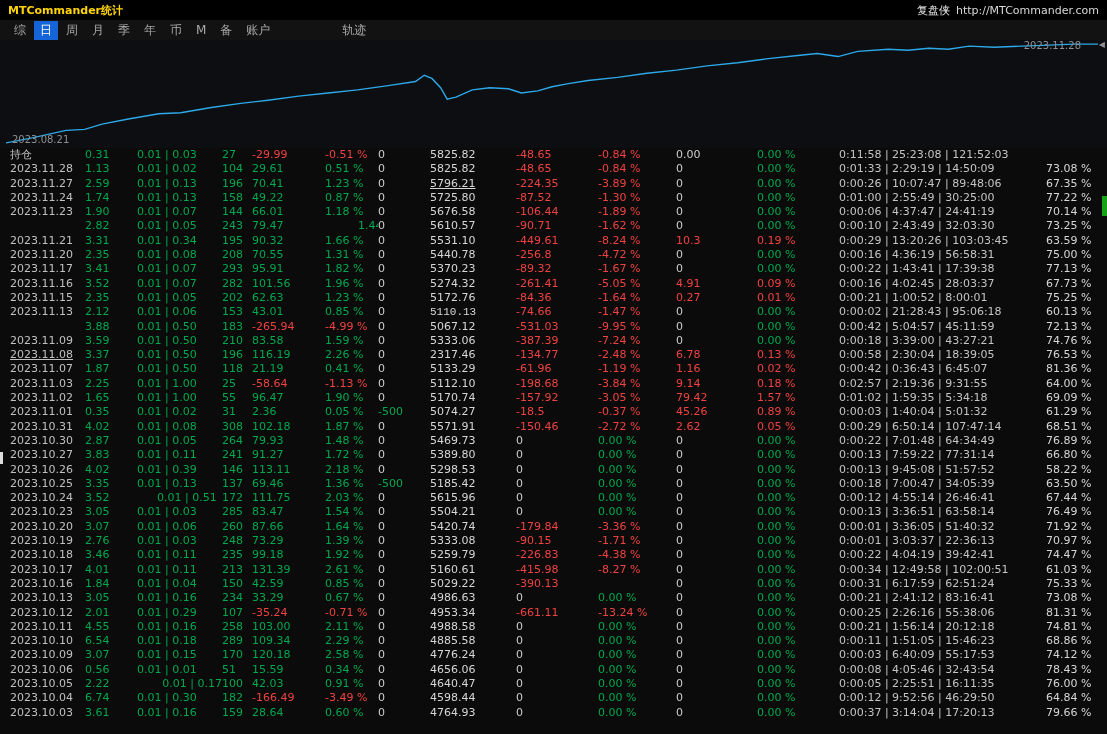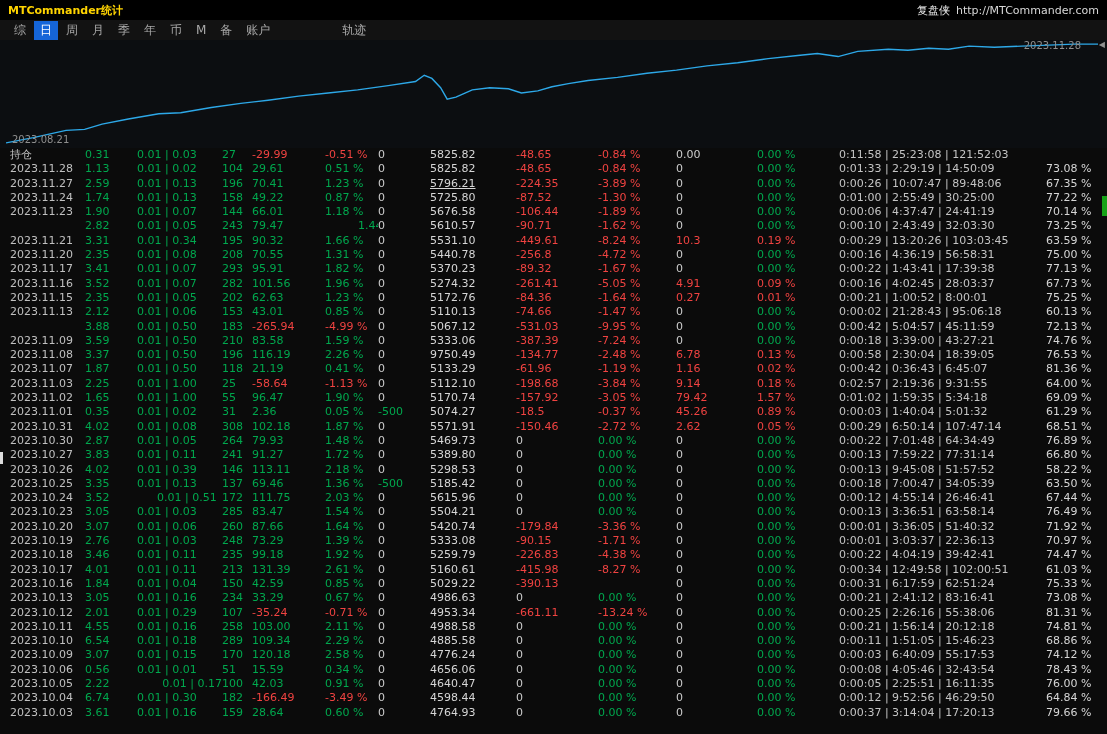--- a/index.html
+++ b/index.html
@@ -249,21 +249,21 @@
         <div class="tcell" style="color: rgb(214, 214, 214);">75.25 %</div>
       </div>
       <div class="trow">
         <div class="tcell" style="color: rgb(192, 192, 192);">2023.11.13</div>
         <div class="tcell" style="color: rgb(0, 168, 78);">2.12</div>
         <div class="tcell" style="color: rgb(0, 168, 78);">0.01 | 0.06</div>
         <div class="tcell" style="color: rgb(0, 168, 78);">153</div>
         <div class="tcell" style="color: rgb(0, 168, 78);">43.01</div>
         <div class="tcell" style="color: rgb(0, 168, 78);">0.85 %</div>
         <div class="tcell" style="color: rgb(204, 204, 204);">0</div>
-        <div class="tcell" style="color: rgb(214, 214, 214);">5110.13</div>
+        <div class="tcell" style="color: rgb(214, 214, 214); font-family: Liberation Mono, monospace;">5110.13</div>
         <div class="tcell" style="color: rgb(240, 67, 65);">-74.66</div>
         <div class="tcell" style="color: rgb(240, 67, 65);">-1.47 %</div>
         <div class="tcell" style="color: rgb(204, 204, 204);">0</div>
         <div class="tcell" style="color: rgb(0, 168, 78);">0.00 %</div>
         <div class="tcell" style="color: rgb(196, 196, 196);">0:00:02 | 21:28:43 | 95:06:18</div>
         <div class="tcell" style="color: rgb(214, 214, 214);">60.13 %</div>
       </div>
       <div class="trow">
         <div class="tcell" style="color: rgb(192, 192, 192); margin-top: 40px;">2023.11.10</div>
         <div class="tcell" style="color: rgb(0, 168, 78);">3.88</div>
@@ -290,28 +290,28 @@
         <div class="tcell" style="color: rgb(204, 204, 204);">0</div>
         <div class="tcell" style="color: rgb(214, 214, 214);">5333.06</div>
         <div class="tcell" style="color: rgb(240, 67, 65);">-387.39</div>
         <div class="tcell" style="color: rgb(240, 67, 65);">-7.24 %</div>
         <div class="tcell" style="color: rgb(204, 204, 204);">0</div>
         <div class="tcell" style="color: rgb(0, 168, 78);">0.00 %</div>
         <div class="tcell" style="color: rgb(196, 196, 196);">0:00:18 | 3:39:00 | 43:27:21</div>
         <div class="tcell" style="color: rgb(214, 214, 214);">74.76 %</div>
       </div>
       <div class="trow">
-        <div class="tcell" style="color: rgb(192, 192, 192);">2023.11.08</div>
+        <div class="tcell" style="color: rgb(192, 192, 192); text-decoration: underline;">2023.11.08</div>
         <div class="tcell" style="color: rgb(0, 168, 78);">3.37</div>
         <div class="tcell" style="color: rgb(0, 168, 78);">0.01 | 0.50</div>
         <div class="tcell" style="color: rgb(0, 168, 78);">196</div>
         <div class="tcell" style="color: rgb(0, 168, 78);">116.19</div>
         <div class="tcell" style="color: rgb(0, 168, 78);">2.26 %</div>
         <div class="tcell" style="color: rgb(204, 204, 204);">0</div>
-        <div class="tcell" style="color: rgb(214, 214, 214);">9750.49</div>
+        <div class="tcell" style="color: rgb(214, 214, 214);">2317.46</div>
         <div class="tcell" style="color: rgb(240, 67, 65);">-134.77</div>
         <div class="tcell" style="color: rgb(240, 67, 65);">-2.48 %</div>
         <div class="tcell" style="color: rgb(240, 67, 65);">6.78</div>
         <div class="tcell" style="color: rgb(240, 67, 65);">0.13 %</div>
         <div class="tcell" style="color: rgb(196, 196, 196);">0:00:58 | 2:30:04 | 18:39:05</div>
         <div class="tcell" style="color: rgb(214, 214, 214);">76.53 %</div>
       </div>
       <div class="trow">
         <div class="tcell" style="color: rgb(192, 192, 192);">2023.11.07</div>
         <div class="tcell" style="color: rgb(0, 168, 78);">1.87</div>

